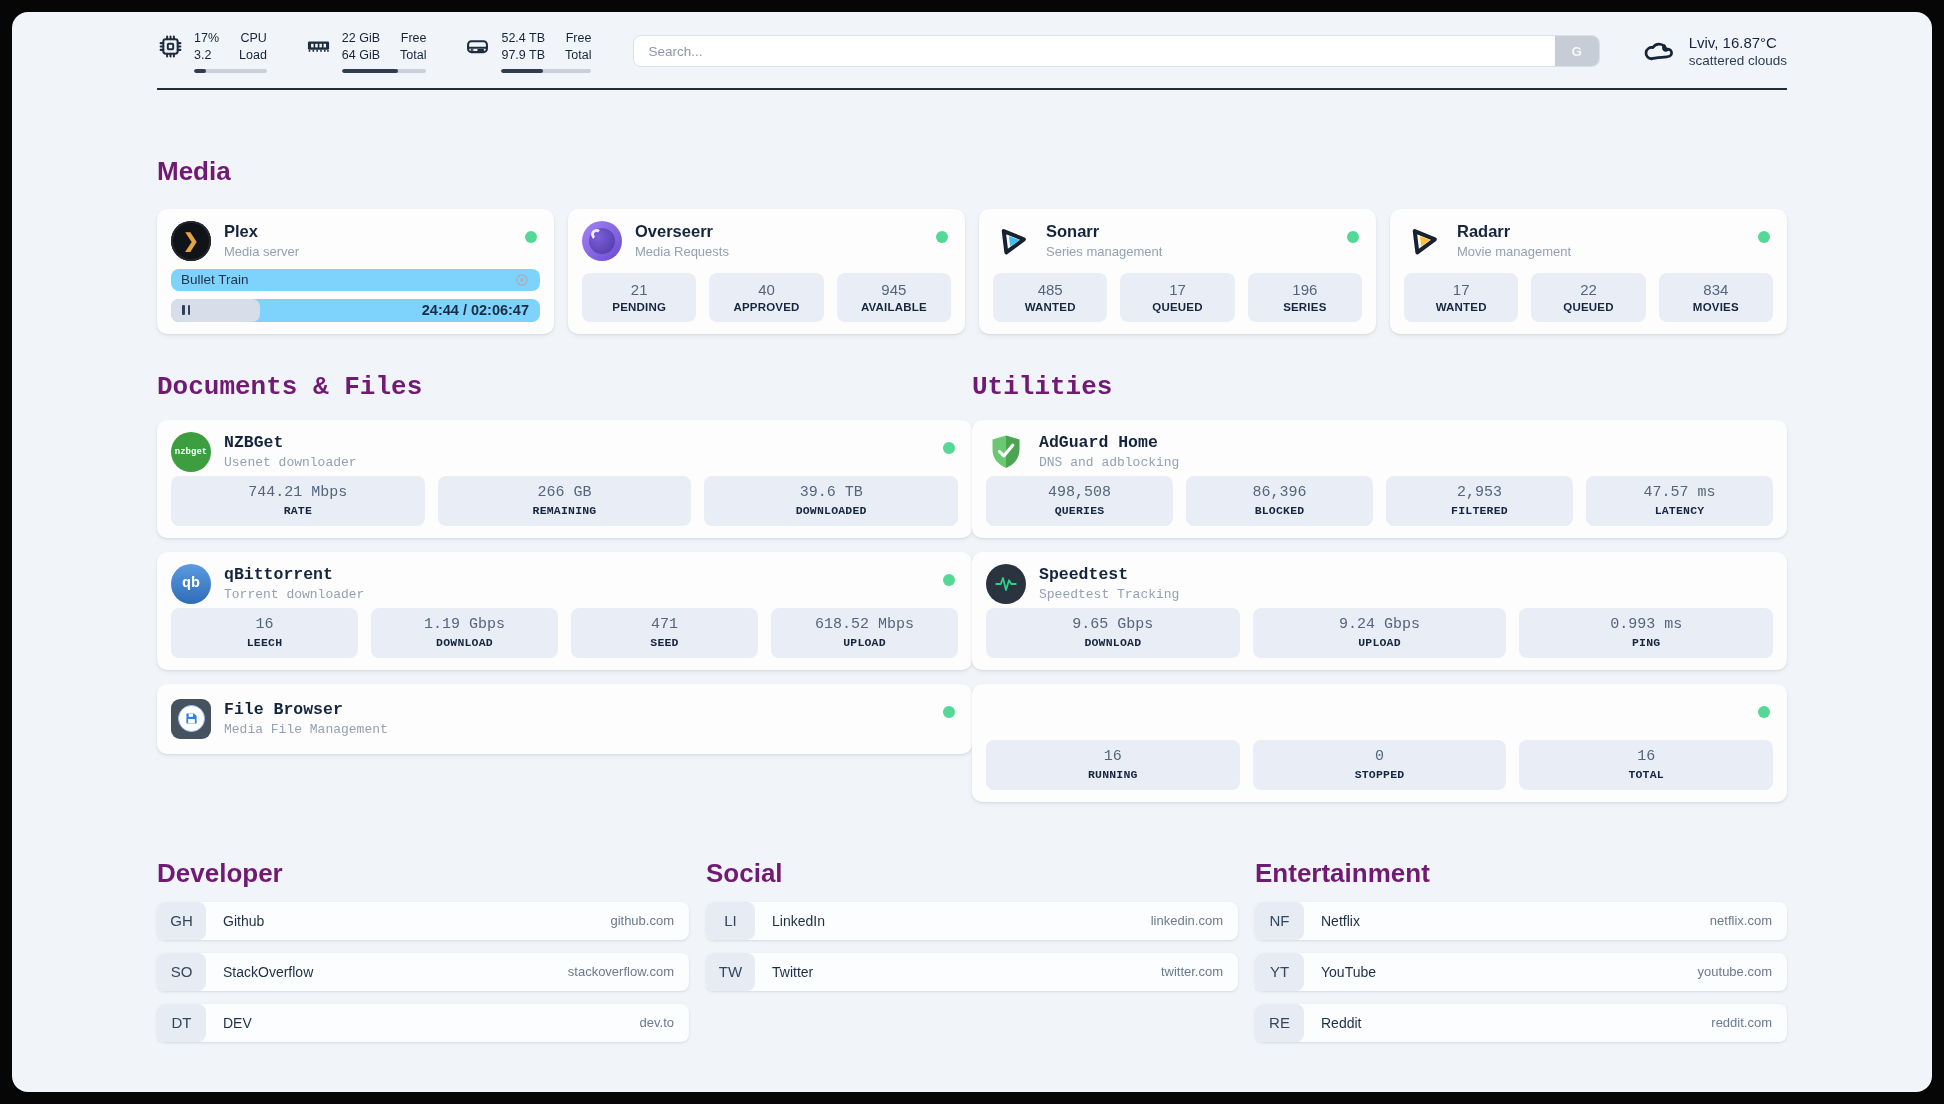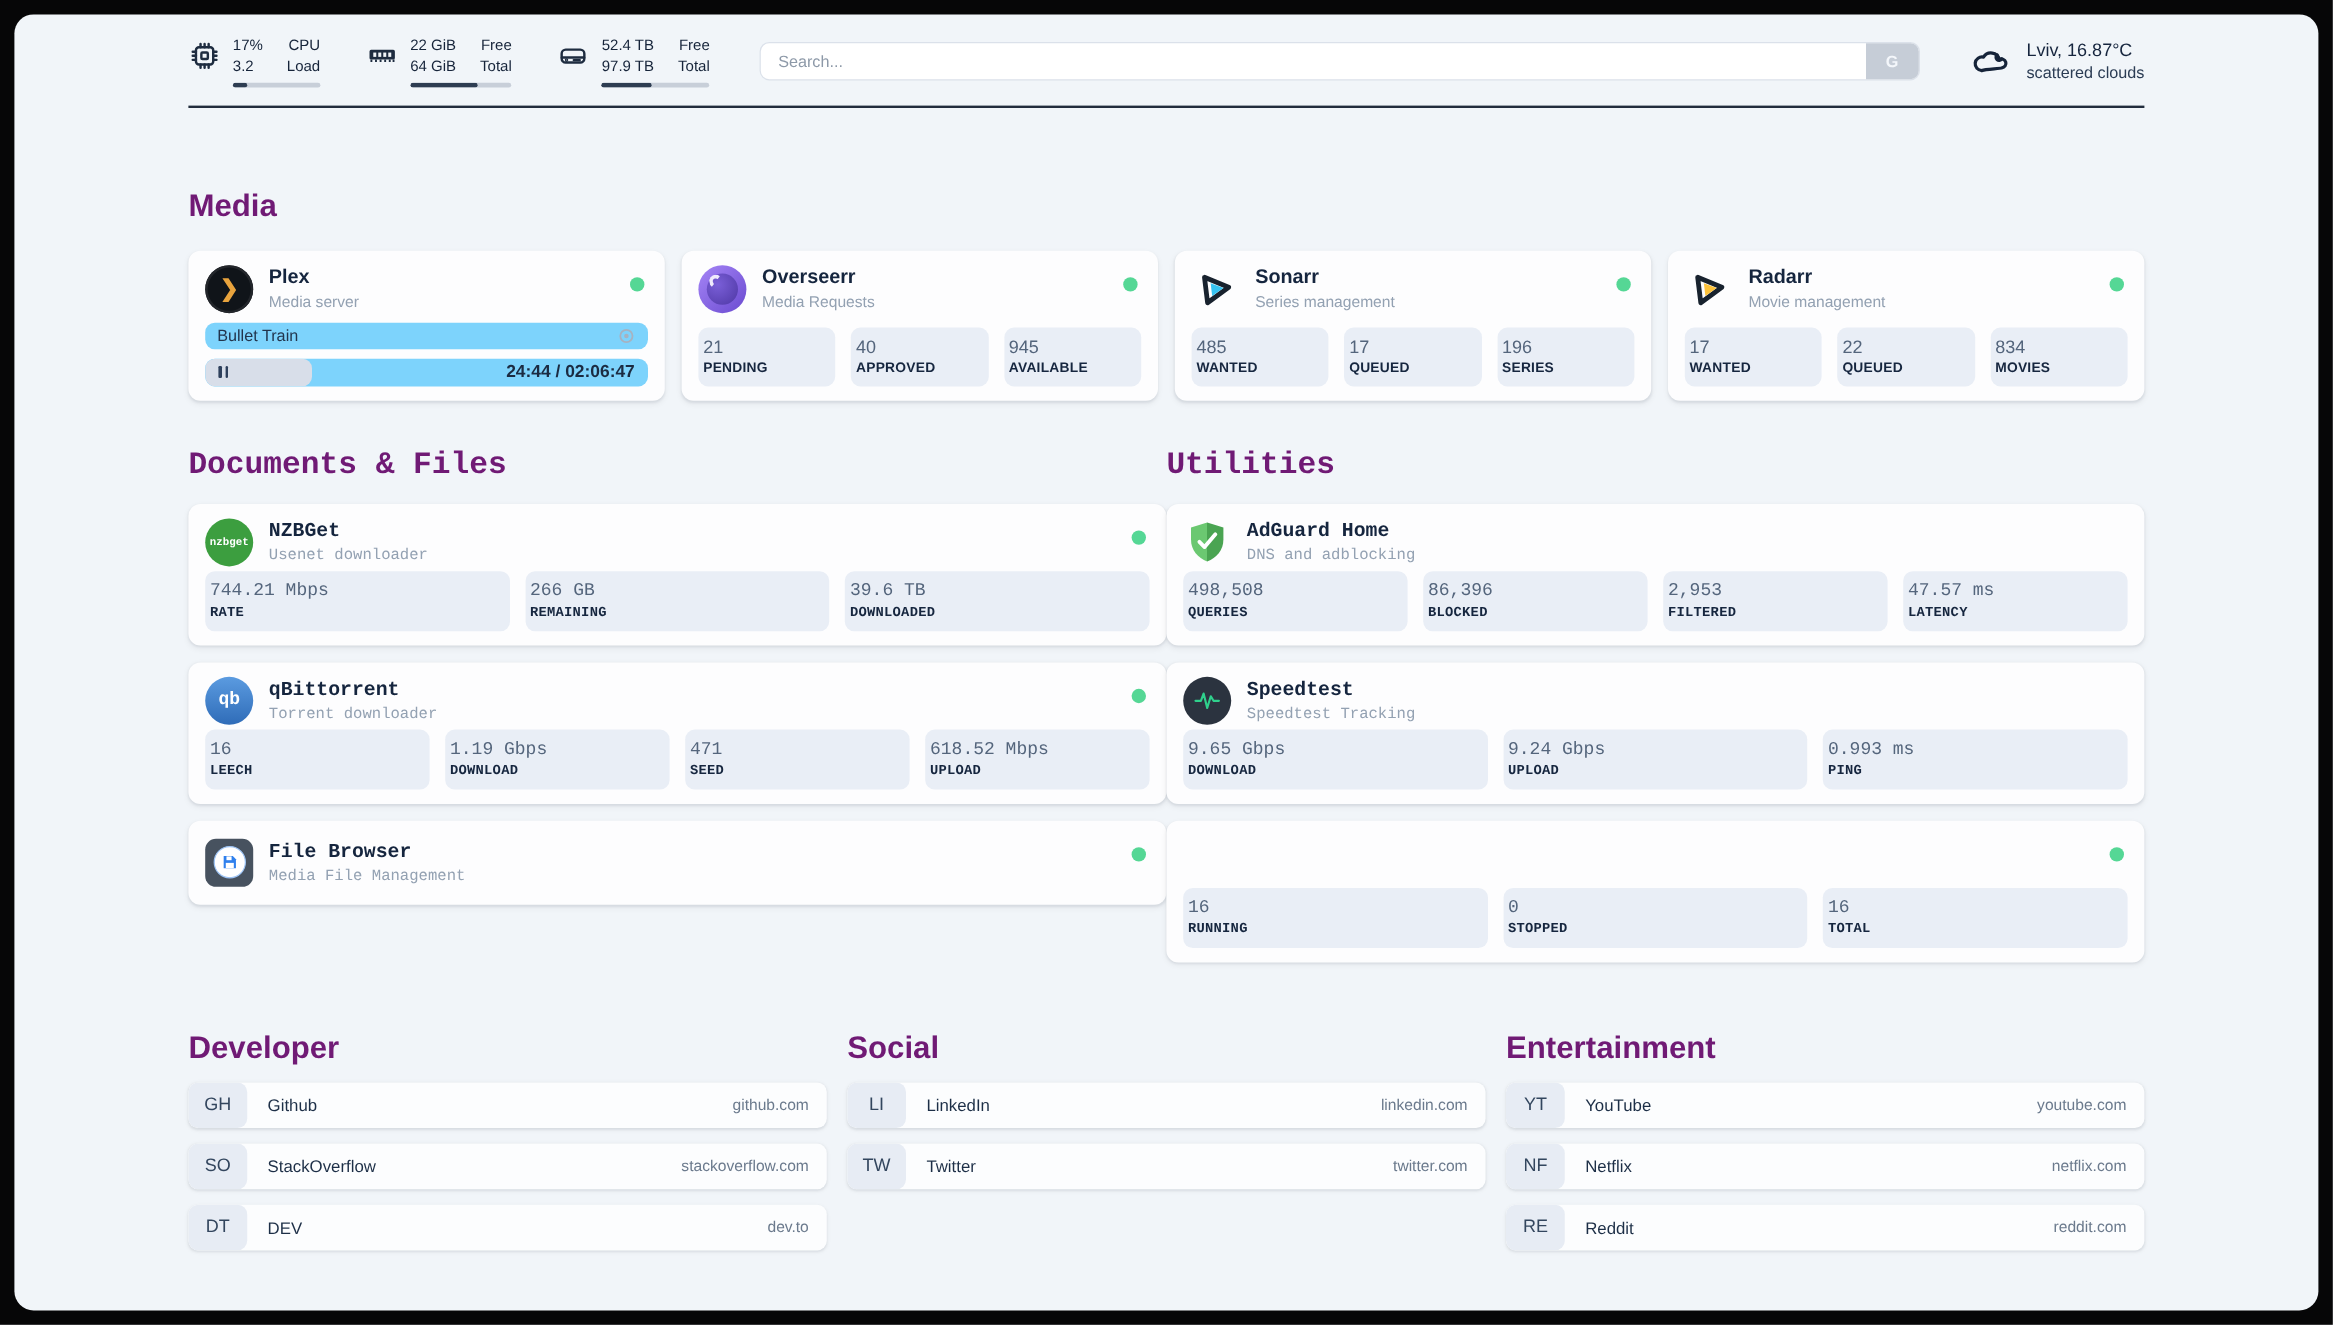--- a/index.html
+++ b/index.html
@@ -48,21 +48,21 @@
   .plain-card { min-height:70px; display:flex; flex-direction:column; justify-content:center; }
   .card-head { display:flex; align-items:center; gap:13px; }
   .app-icon { width:40px; height:40px; flex:none; position:relative; }
   .app-name { font-size:16.5px; font-weight:700; color:#15253e; }
   .app-desc { font-size:13px; color:#93a1b2; margin-top:3px; }
   .dot { position:absolute; top:22px; right:17px; width:12px; height:12px; border-radius:50%; background:#55d795; }
 
   .stats { display:grid; gap:13px; margin-top:auto; }
   .c3 { grid-template-columns:repeat(3,1fr); }
   .c4 { grid-template-columns:repeat(4,1fr); }
-  .stat { background:#e9eef6; border-radius:8px; text-align:left; padding:8px 4px 9px; }
+  .stat { background:#e9eef6; border-radius:8px; text-align:center; padding:8px 4px 9px; }
   .stat-v { font-size:15px; color:#54657c; }
   .stat-l { font-size:11.5px; font-weight:700; color:#16263f; margin-top:3px; letter-spacing:.2px; }
 
   
   .pill { background:#7dd3fc; border-radius:8px; height:30px; display:flex; align-items:center;
           padding:0 10px; font-size:13.5px; color:#22354d; margin-top:8px; }
   .pill-progress { padding:0; overflow:hidden; }
   .seg { background:#d8dee9; border-radius:8px; height:100%; display:flex; align-items:center; padding:0 11px; }
   .pause { display:flex; gap:3px; }
   .pause i { display:block; width:2.6px; height:10px; background:#2e405c; border-radius:1px; }
@@ -541,30 +541,30 @@
         <div class="bm">
           <div class="bm-abbr">TW</div>
           <div class="bm-name">Twitter</div>
           <div class="bm-url">twitter.com</div>
         </div>
       </div>
 
       <div>
         <h2 class="sec-h">Entertainment</h2>
         <div class="bm">
+          <div class="bm-abbr">NF</div>
+          <div class="bm-name">Netflix</div>
+          <div class="bm-url">netflix.com</div>
+        </div>
+        <div class="bm">
           <div class="bm-abbr">YT</div>
           <div class="bm-name">YouTube</div>
           <div class="bm-url">youtube.com</div>
         </div>
         <div class="bm">
-          <div class="bm-abbr">NF</div>
-          <div class="bm-name">Netflix</div>
-          <div class="bm-url">netflix.com</div>
-        </div>
-        <div class="bm">
           <div class="bm-abbr">RE</div>
           <div class="bm-name">Reddit</div>
           <div class="bm-url">reddit.com</div>
         </div>
       </div>
     </div>
 
   </div>
 </div>
 

